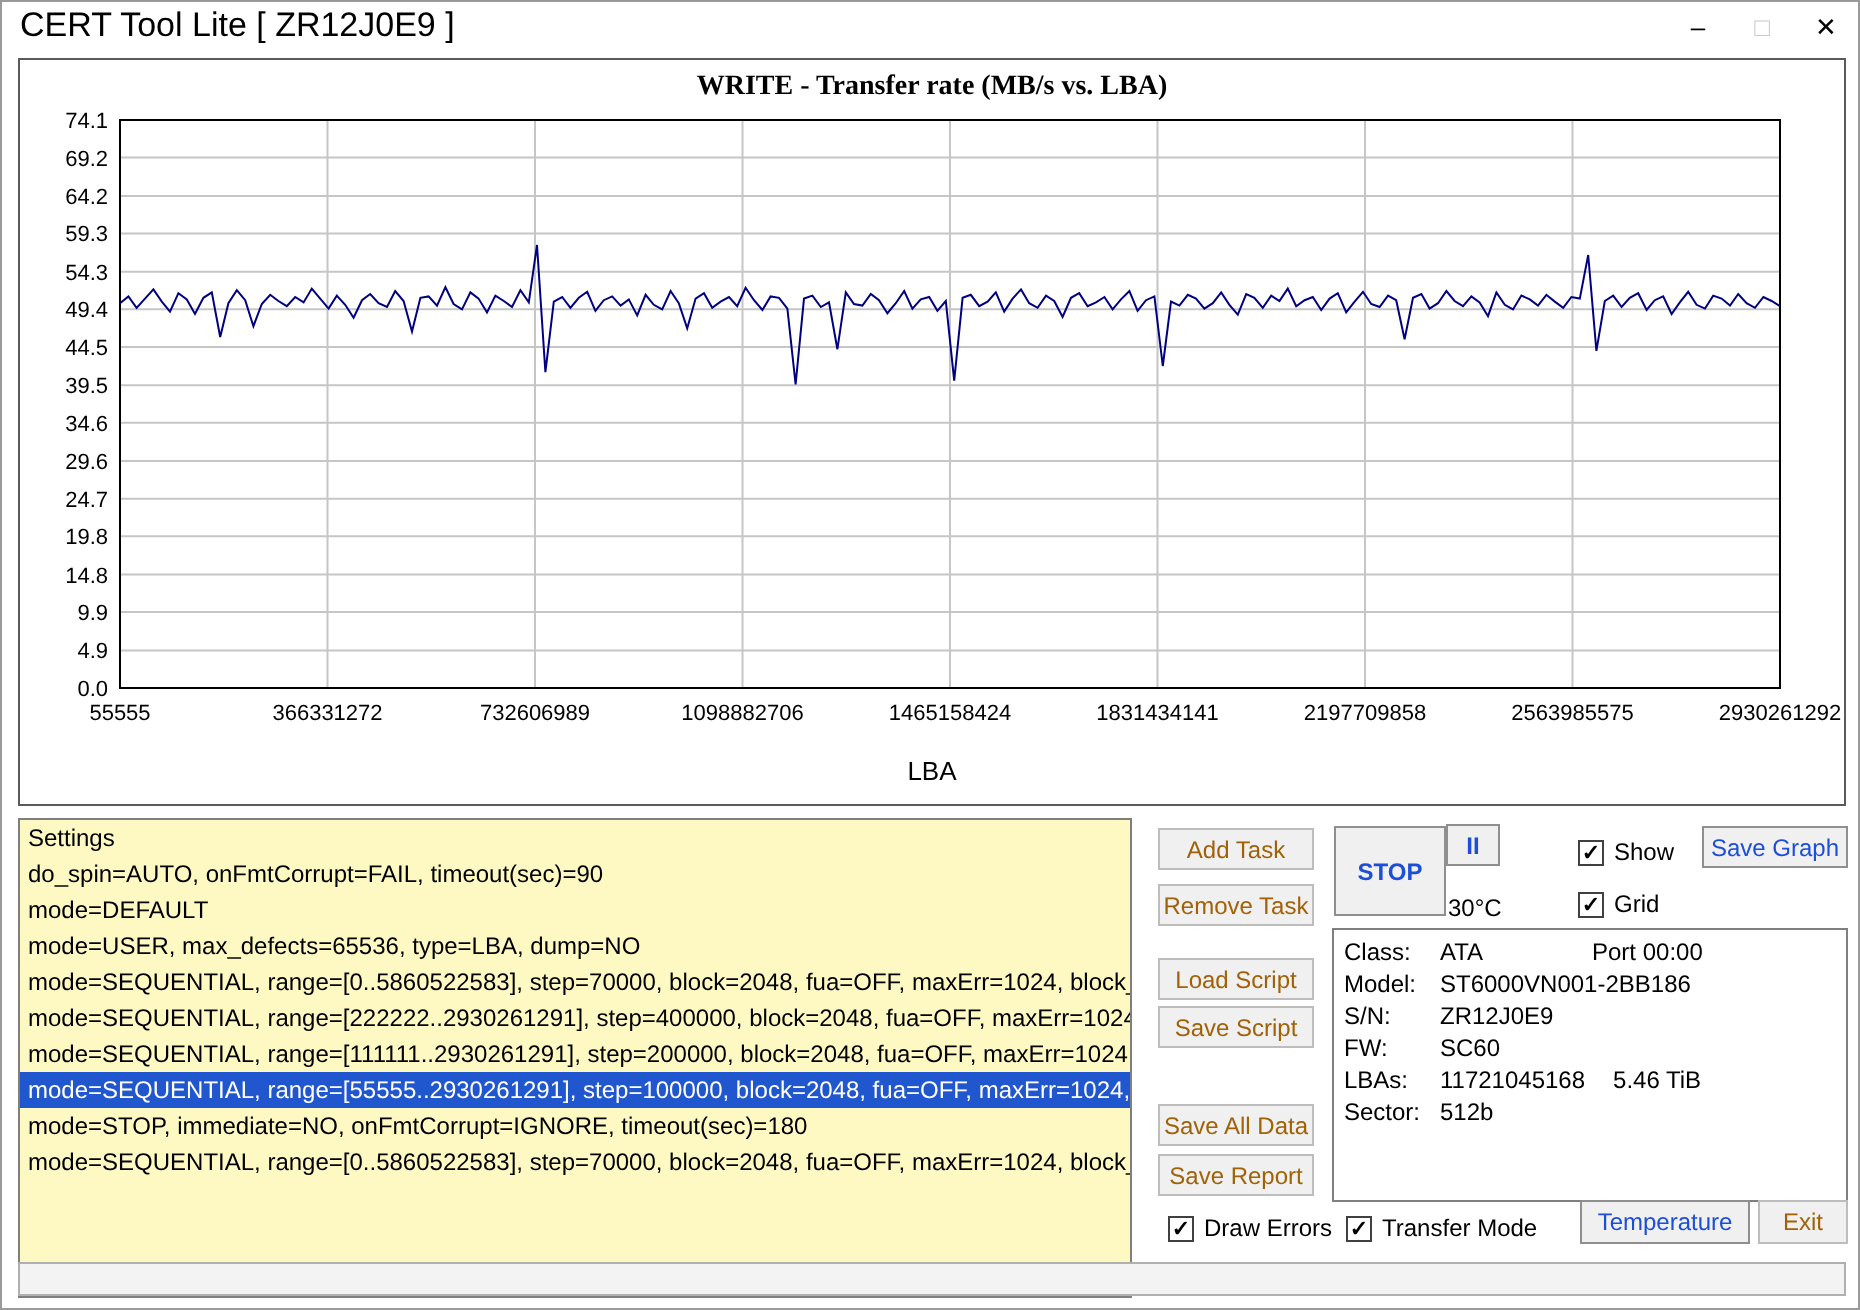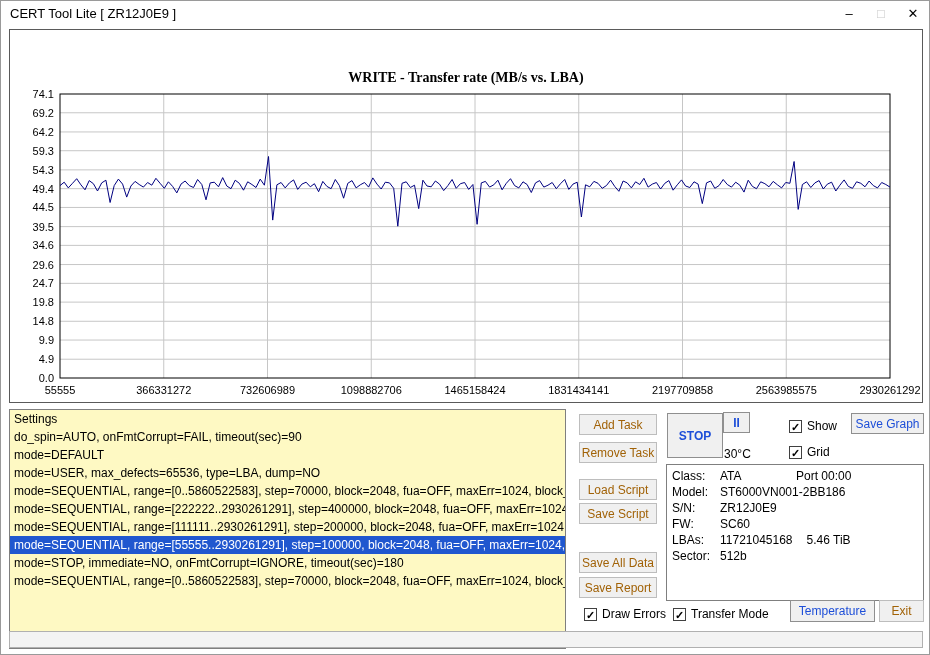--- a/index.html
+++ b/index.html
@@ -2,30 +2,30 @@
 <html><head>
 <meta charset="utf-8">
 <style>
   html,body{margin:0;padding:0;background:#d8d8d8;}
   .window{position:relative;width:930px;height:655px;background:#ffffff;
     font-family:"Liberation Sans",sans-serif;font-size:12px;color:#000;
     border:1px solid #9a9a9a;box-sizing:border-box;overflow:hidden;}
   
   .titlebar{position:absolute;left:0;top:0;right:0;height:24px;background:#ffffff;
     display:flex;align-items:center;}
-  .titlebar .title{padding-left:9px;font-size:13px;}
+  .titlebar .title{padding-left:9px;font-size:17px;}
   .caption-buttons{margin-left:auto;display:flex;height:100%;}
   .cap-btn{width:32px;height:100%;display:flex;align-items:center;justify-content:center;
     font-size:13px;cursor:default;}
   .cap-btn.max{color:#c9c9c9;}
   
   .chart-panel{position:absolute;left:8px;top:28px;width:914px;height:374px;
     border:1px solid #5a5a5a;box-sizing:border-box;background:#fff;}
   .chart-title{height:26px;line-height:28px;text-align:center;font-weight:bold;
-    font-size:14px;font-family:"Liberation Serif",serif;margin-top:34px;}
+    font-size:14px;font-family:"Liberation Serif",serif;}
   .chart-xlabel{height:18px;line-height:16px;text-align:center;font-size:13px;}
   #chart-svg{display:block;width:912px;height:322px;}
   
   .listbox{position:absolute;left:8px;top:408px;width:557px;height:240px;
     border:1px solid #7f7f7f;background:#fef9c3;box-sizing:border-box;overflow:hidden;}
   .lb-row{height:18px;line-height:18px;padding:0 4px;white-space:nowrap;overflow:hidden;}
   .lb-row.selected{background:#2057cf;color:#fff;}
   .hscroll{position:absolute;left:0;right:0;bottom:0;height:15px;background:#f0f0f0;
     border-top:1px solid #d9d9d9;}
   .hs-arrow{position:absolute;top:0;width:16px;height:15px;background:#f0f0f0;

